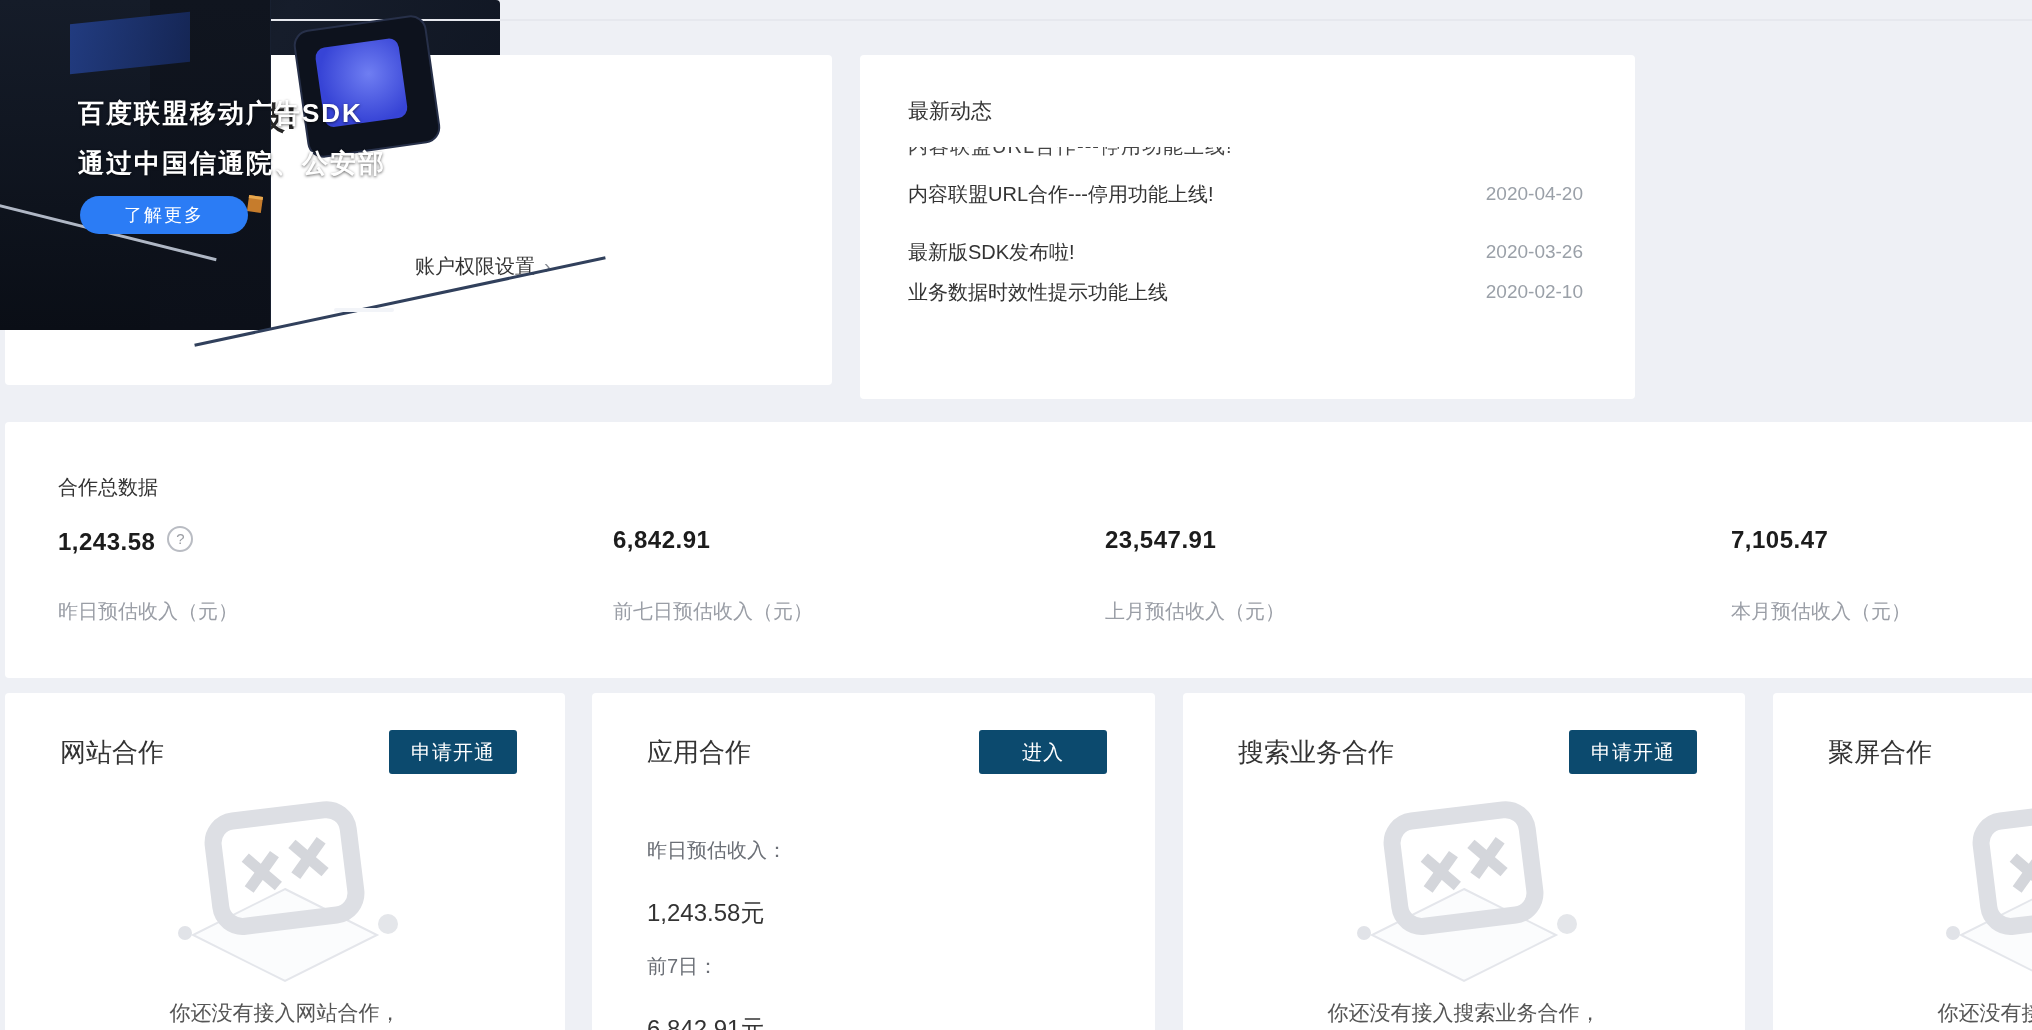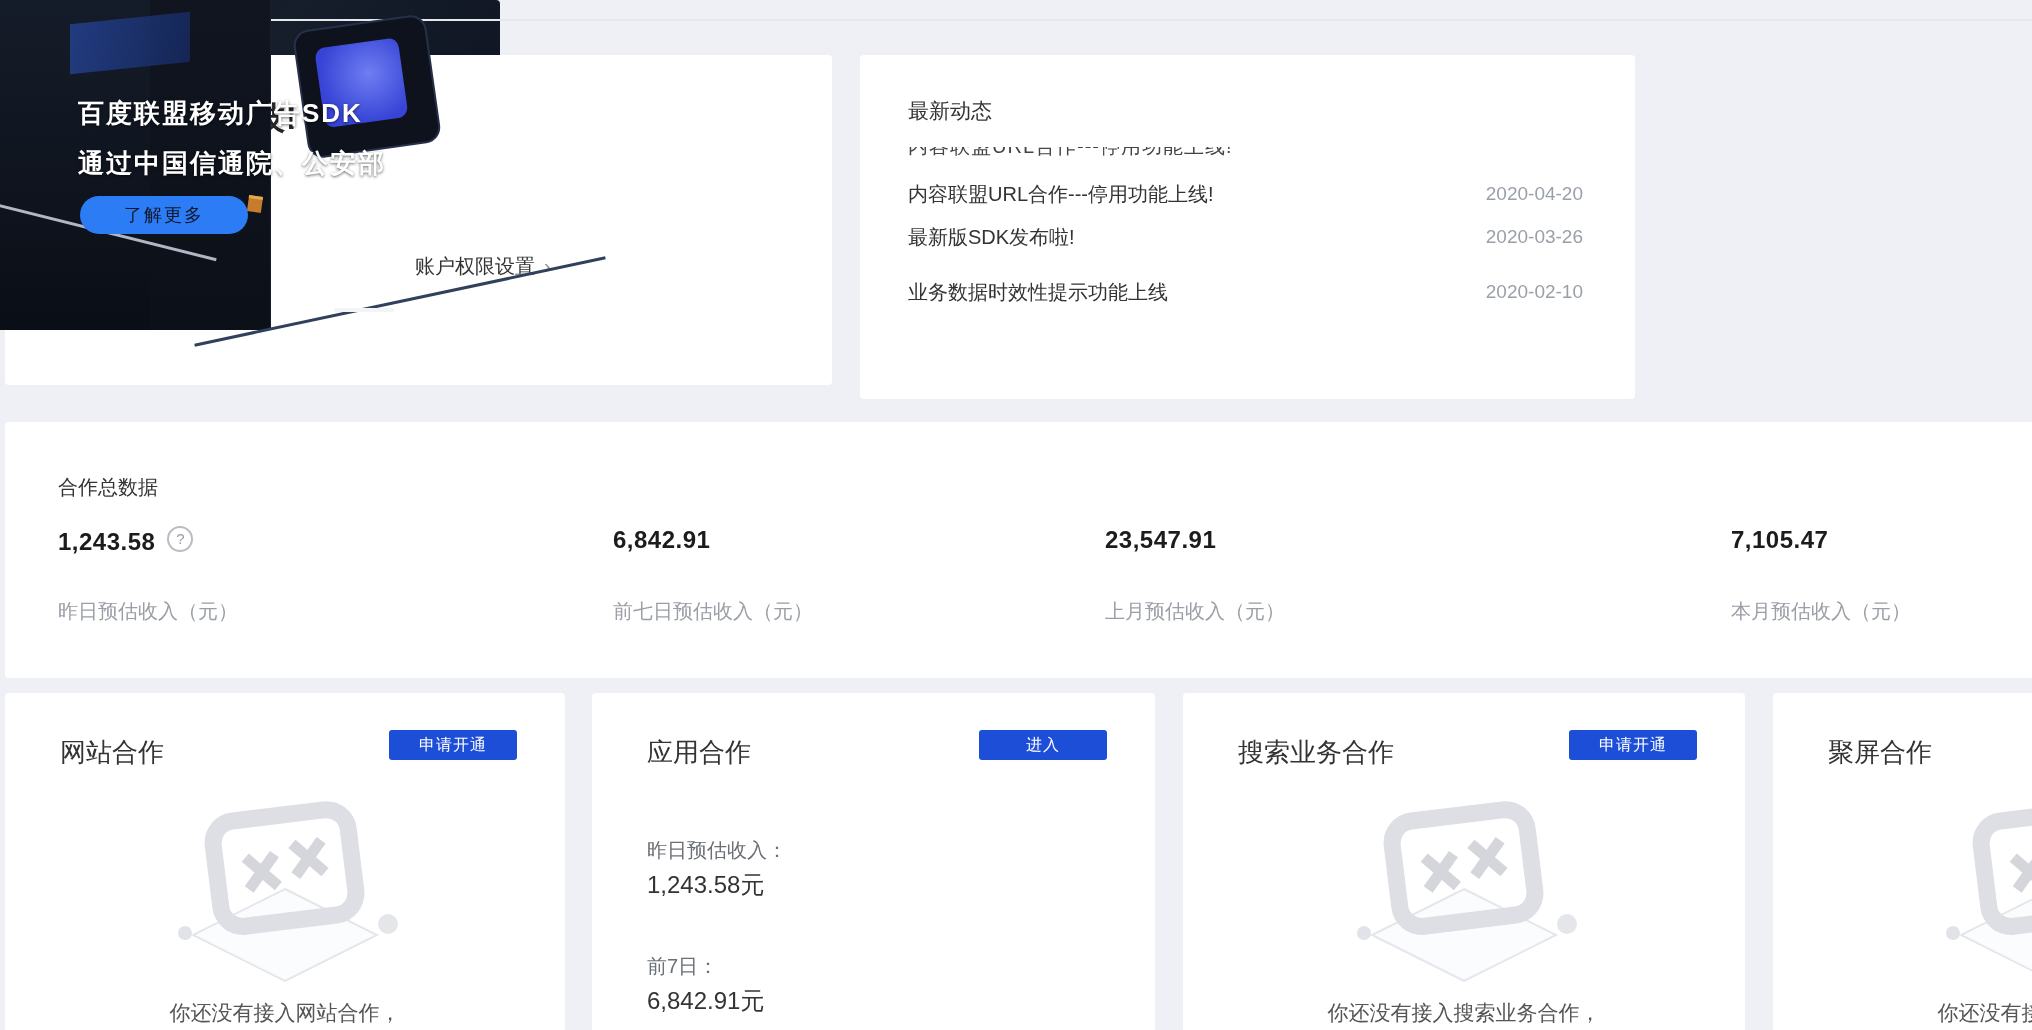--- a/index.html
+++ b/index.html
@@ -41,46 +41,46 @@
   .bn-rack2{position:absolute;left:150px;top:0;width:120px;height:330px;background:linear-gradient(180deg,#10151f,#0c1019);border-right:1px solid #182030;}
   .bn-chip{position:absolute;left:70px;top:18px;width:120px;height:50px;background:linear-gradient(100deg,#24418f,#16295e);transform:skewY(-6deg);opacity:.85;}
   .bn-phone{position:absolute;left:300px;top:22px;width:130px;height:125px;background:#0d121d;border:2px solid #273049;border-radius:16px;transform:rotate(-8deg);}
   .bn-phone-screen{position:absolute;left:18px;top:18px;width:84px;height:80px;background:radial-gradient(circle at 60% 40%,#6f7ef2,#3744d6 70%);border-radius:10px;}
   .bn-diag1{position:absolute;left:-30px;top:228px;width:250px;height:3px;background:#cdd5e3;opacity:.85;transform:rotate(14deg);}
   .bn-diag2{position:absolute;left:190px;top:300px;width:420px;height:3px;background:#31405c;transform:rotate(-12deg);}
   .bn-cube{position:absolute;left:248px;top:196px;width:14px;height:13px;background:#c67c2c;border-top:3px solid #e8a84e;transform:rotate(8deg);}
   .bn-line{position:absolute;left:78px;font-size:26px;font-weight:bold;color:#ffffff;letter-spacing:2px;white-space:nowrap;text-shadow:0 1px 3px rgba(0,0,0,.6);}
   #bn-line1{top:96px;}
   #bn-line2{top:146px;}
-  .bn-btn{position:absolute;left:80px;top:196px;width:168px;height:38px;border-radius:19px;background:#2b7cf5;color:#0f172a;
+  .bn-btn{position:absolute;left:80px;top:196px;width:168px;height:38px;border-radius:19px;background:#2b7cf5;color:#ffffff;
     font-size:18px;display:flex;align-items:center;justify-content:center;letter-spacing:2px;cursor:pointer;}
   .bn-dash{position:absolute;left:334px;top:308px;width:60px;height:4px;background:#f2f4f8;border-radius:2px;}
 
   
   #stats{left:5px;top:422px;width:2035px;height:256px;}
   .stats-title{position:absolute;left:53px;top:52px;font-size:20px;color:#333;}
   .stat-col{position:absolute;top:104px;width:470px;}
   .stat-value{font-size:24px;font-weight:bold;color:#1c1c1c;letter-spacing:.5px;display:inline-block;}
   .stat-label{position:absolute;left:0;top:72px;font-size:20px;color:#9a9ea6;white-space:nowrap;}
   .help-icon{display:inline-block;width:22px;height:22px;border:2px solid #b9bcc3;border-radius:50%;color:#9a9da3;
     font-size:15px;line-height:22px;text-align:center;font-weight:normal;vertical-align:6px;margin-left:12px;cursor:pointer;}
 
   
   .biz{top:693px;height:400px;}
   #biz0{left:5px;width:560px;}
   #biz1{left:592px;width:563px;}
   #biz2{left:1183px;width:562px;}
   #biz3{left:1773px;width:560px;}
   .biz-title{position:absolute;left:55px;top:42px;font-size:26px;color:#333;}
-  .biz-btn{position:absolute;right:48px;top:37px;width:128px;height:30px;background:#1d4ed8;border-radius:3px;color:#fff;
-    font-size:16px;display:flex;align-items:center;justify-content:center;letter-spacing:1px;cursor:pointer;}
+  .biz-btn{position:absolute;right:48px;top:37px;width:128px;height:44px;background:#0c4a6e;border-radius:3px;color:#fff;
+    font-size:20px;display:flex;align-items:center;justify-content:center;letter-spacing:1px;cursor:pointer;}
   .empty-wrap{position:absolute;left:50%;top:104px;transform:translateX(-50%);width:240px;height:190px;}
   .empty-text{position:absolute;left:0;right:0;top:306px;text-align:center;font-size:21px;color:#555;}
   .biz-row-label{position:absolute;left:55px;font-size:20px;color:#6b6f76;}
-  .biz-row-value{position:absolute;left:55px;font-size:24px;color:#333;}
+  .biz-row-value{position:absolute;left:55px;font-size:24px;color:#333;margin-top:28px;}
   #r0l{top:144px;} #r0v{top:176px;} #r1l{top:260px;} #r1v{top:292px;}
 </style>
 </head>
 <body>
 
 <div class="top-line"></div>
 <div class="top-dark-bar"></div>
 
 <div id="greeting" class="card">
   <div class="greet-title">您好，晴叶科技!</div>
@@ -97,21 +97,21 @@
 
 <div id="news" class="card">
   <div class="news-title">最新动态</div>
   <div class="news-partial">
     <span>内容联盟URL合作---停用功能上线!</span>
   </div>
   <div class="news-row" style="top:126px;">
     <span class="news-text">内容联盟URL合作---停用功能上线!</span>
     <span class="news-date">2020-04-20</span>
   </div>
-  <div class="news-row" style="top:169px;text-align:center;">
+  <div class="news-row" style="top:184px;text-align:center;">
     <span class="news-text">最新版SDK发布啦!</span>
     <span class="news-date">2020-03-26</span>
   </div>
   <div class="news-row" style="top:224px;">
     <span class="news-text">业务数据时效性提示功能上线</span>
     <span class="news-date">2020-02-10</span>
   </div>
 </div>
 
 <div id="banner">

